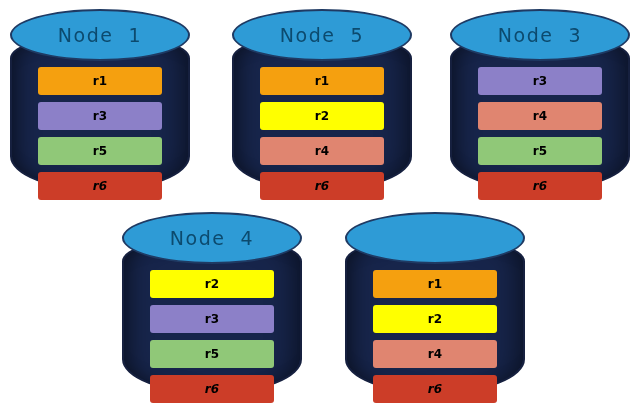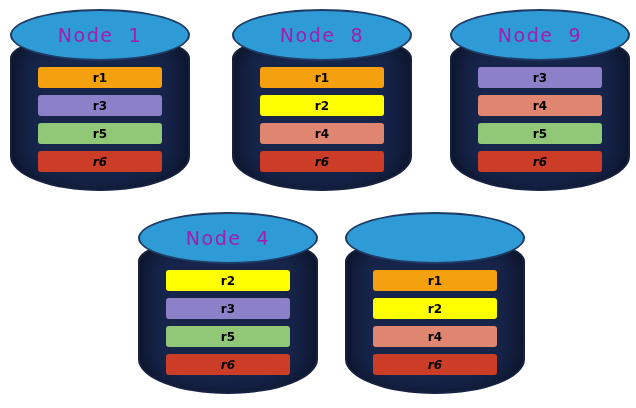--- a/index.html
+++ b/index.html
@@ -63,37 +63,37 @@
 
   .node-label {
     position: absolute;
     left: 0;
     top: 0;
     width: 180px;
     height: 52px;
     display: flex;
     align-items: center;
     justify-content: center;
-    color: #a21caf;
+    color: #0c4a6e;
     font-size: 19px;
     letter-spacing: 1.5px;
     z-index: 4;
     white-space: pre;
   }
 
   .replica-stack {
     position: absolute;
     left: 28px;
     top: 58px;
     width: 124px;
     z-index: 5;
   }
 
   .replica {
-    height: 21px;
+    height: 28px;
     margin-bottom: 7px;
     border-radius: 3px;
     display: flex;
     align-items: center;
     justify-content: center;
     font-size: 12px;
     font-weight: bold;
     color: #000000;
     line-height: 1;
   }
@@ -110,40 +110,40 @@
       <div class="replica-stack">
         <div class="replica" style="background: rgb(245, 160, 15);">r1</div>
         <div class="replica" style="background: rgb(140, 128, 200);">r3</div>
         <div class="replica" style="background: rgb(144, 200, 120);">r5</div>
         <div class="replica" style="background: rgb(204, 61, 40);">r6</div>
       </div>
     </div>
     <div class="node" style="left: 232px; top: 9px;">
       <div class="cyl-body" style="background: rgb(23, 37, 75);"></div>
       <div class="cyl-top" style="background: rgb(46, 155, 214);"></div>
-      <div class="node-label">Node  8</div>
+      <div class="node-label">Node  5</div>
       <div class="replica-stack">
         <div class="replica" style="background: rgb(245, 160, 15);">r1</div>
         <div class="replica" style="background: rgb(255, 255, 0);">r2</div>
         <div class="replica" style="background: rgb(224, 133, 112);">r4</div>
         <div class="replica" style="background: rgb(204, 61, 40);">r6</div>
       </div>
     </div>
     <div class="node" style="left: 450px; top: 9px;">
       <div class="cyl-body" style="background: rgb(23, 37, 75);"></div>
       <div class="cyl-top" style="background: rgb(46, 155, 214);"></div>
-      <div class="node-label">Node  9</div>
+      <div class="node-label">Node  3</div>
       <div class="replica-stack">
         <div class="replica" style="background: rgb(140, 128, 200);">r3</div>
         <div class="replica" style="background: rgb(224, 133, 112);">r4</div>
         <div class="replica" style="background: rgb(144, 200, 120);">r5</div>
         <div class="replica" style="background: rgb(204, 61, 40);">r6</div>
       </div>
     </div>
-    <div class="node" style="left: 122px; top: 212px; margin-left: 16px;">
+    <div class="node" style="left: 122px; top: 212px;">
       <div class="cyl-body" style="background: rgb(23, 37, 75);"></div>
       <div class="cyl-top" style="background: rgb(46, 155, 214);"></div>
       <div class="node-label">Node  4</div>
       <div class="replica-stack">
         <div class="replica" style="background: rgb(255, 255, 0);">r2</div>
         <div class="replica" style="background: rgb(140, 128, 200);">r3</div>
         <div class="replica" style="background: rgb(144, 200, 120);">r5</div>
         <div class="replica" style="background: rgb(204, 61, 40);">r6</div>
       </div>
     </div>

